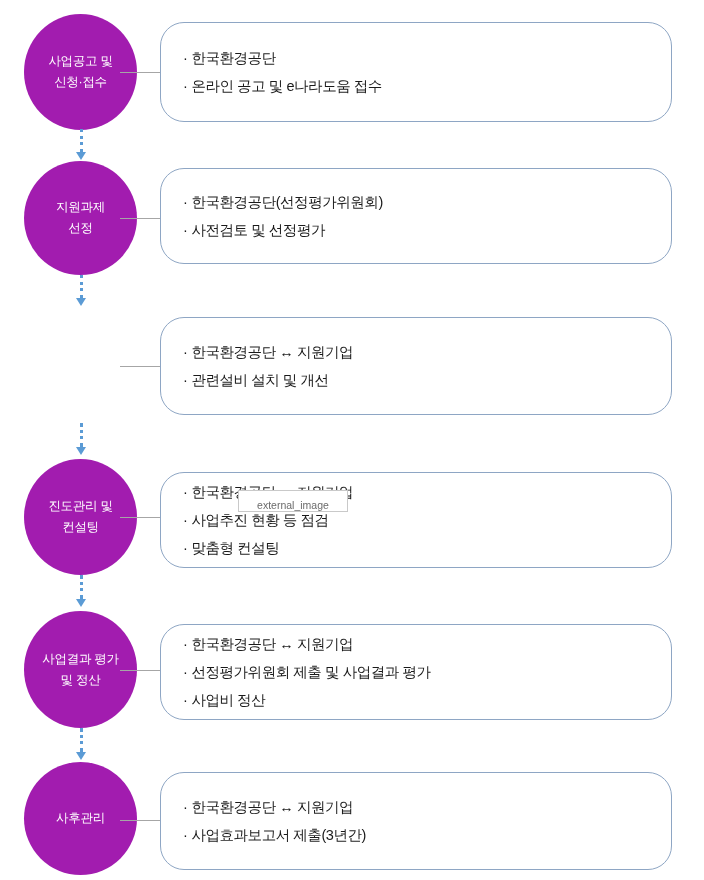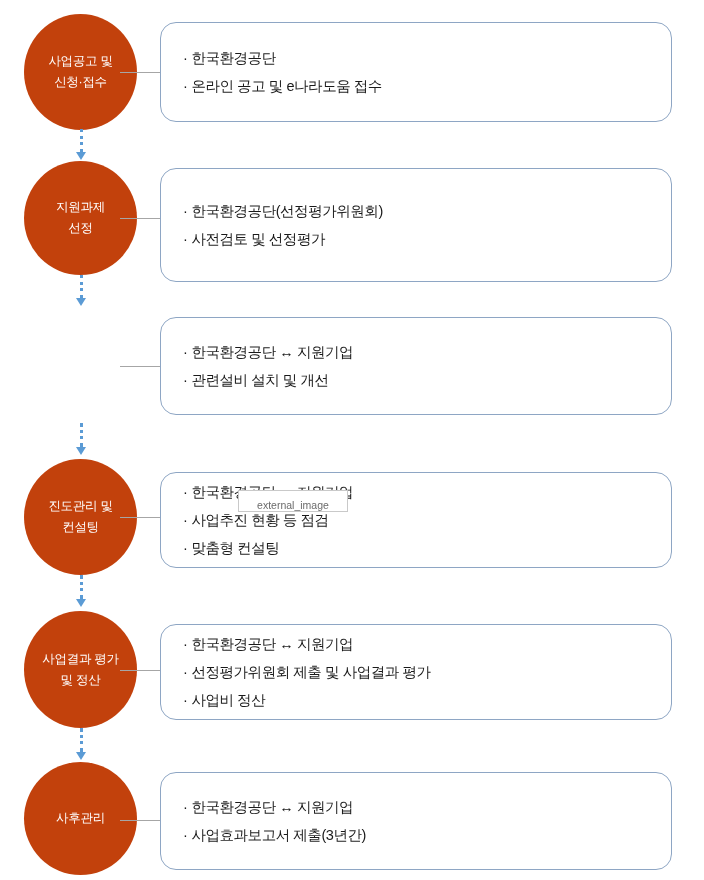--- a/index.html
+++ b/index.html
@@ -16,21 +16,21 @@
     height: 880px;
     background: #ffffff;
     overflow: hidden;
   }
 
   
   .node-ellipse {
     position: absolute;
     left: 24px;
     width: 113px;
-    background: #c2410c;
+    background: #a21caf;
     border-radius: 50% / 50%;
     display: flex;
     flex-direction: column;
     align-items: center;
     justify-content: center;
     box-sizing: border-box;
   }
   .node-label {
     color: #ffffff;
     font-size: 12.5px;
@@ -48,21 +48,21 @@
     border-top: 1.5px solid #A6A6A6;
   }
 
   
   .detail-box {
     position: absolute;
     left: 160px;
     width: 512px;
     box-sizing: border-box;
     border: 1.6px solid #8EA6C4;
-    border-radius: 16px;
+    border-radius: 24px;
     background: #ffffff;
     display: flex;
     flex-direction: column;
     justify-content: center;
     padding: 6px 0 6px 22px;
   }
   .bullet-line {
     color: #1a1a1a;
     font-size: 14.5px;
     line-height: 1.95;
@@ -133,21 +133,21 @@
   <div class="arrow-wrap" style="top:129px; height:32px;">
     <div class="arrow-stem" style="height:23px;"></div>
     <div class="arrow-head" style="top:23px;"></div>
   </div>
 
   <div class="node-ellipse" style="top:161px; height:114px;">
     <div class="node-label">지원과제</div>
     <div class="node-label">선정</div>
   </div>
   <div class="connector" style="top:218px; left:120px; width:42px;"></div>
-  <div class="detail-box" style="top:168px; height:114px;">
+  <div class="detail-box" style="top:168px; height:96px;">
     <div class="bullet-line">
       <span class="bullet-mark">·</span><span>한국환경공단(선정평가위원회)</span>
     </div>
     <div class="bullet-line">
       <span class="bullet-mark">·</span><span>사전검토 및 선정평가</span>
     </div>
   </div>
   <div class="arrow-wrap" style="top:275px; height:32px;">
     <div class="arrow-stem" style="height:23px;"></div>
     <div class="arrow-head" style="top:23px;"></div>

